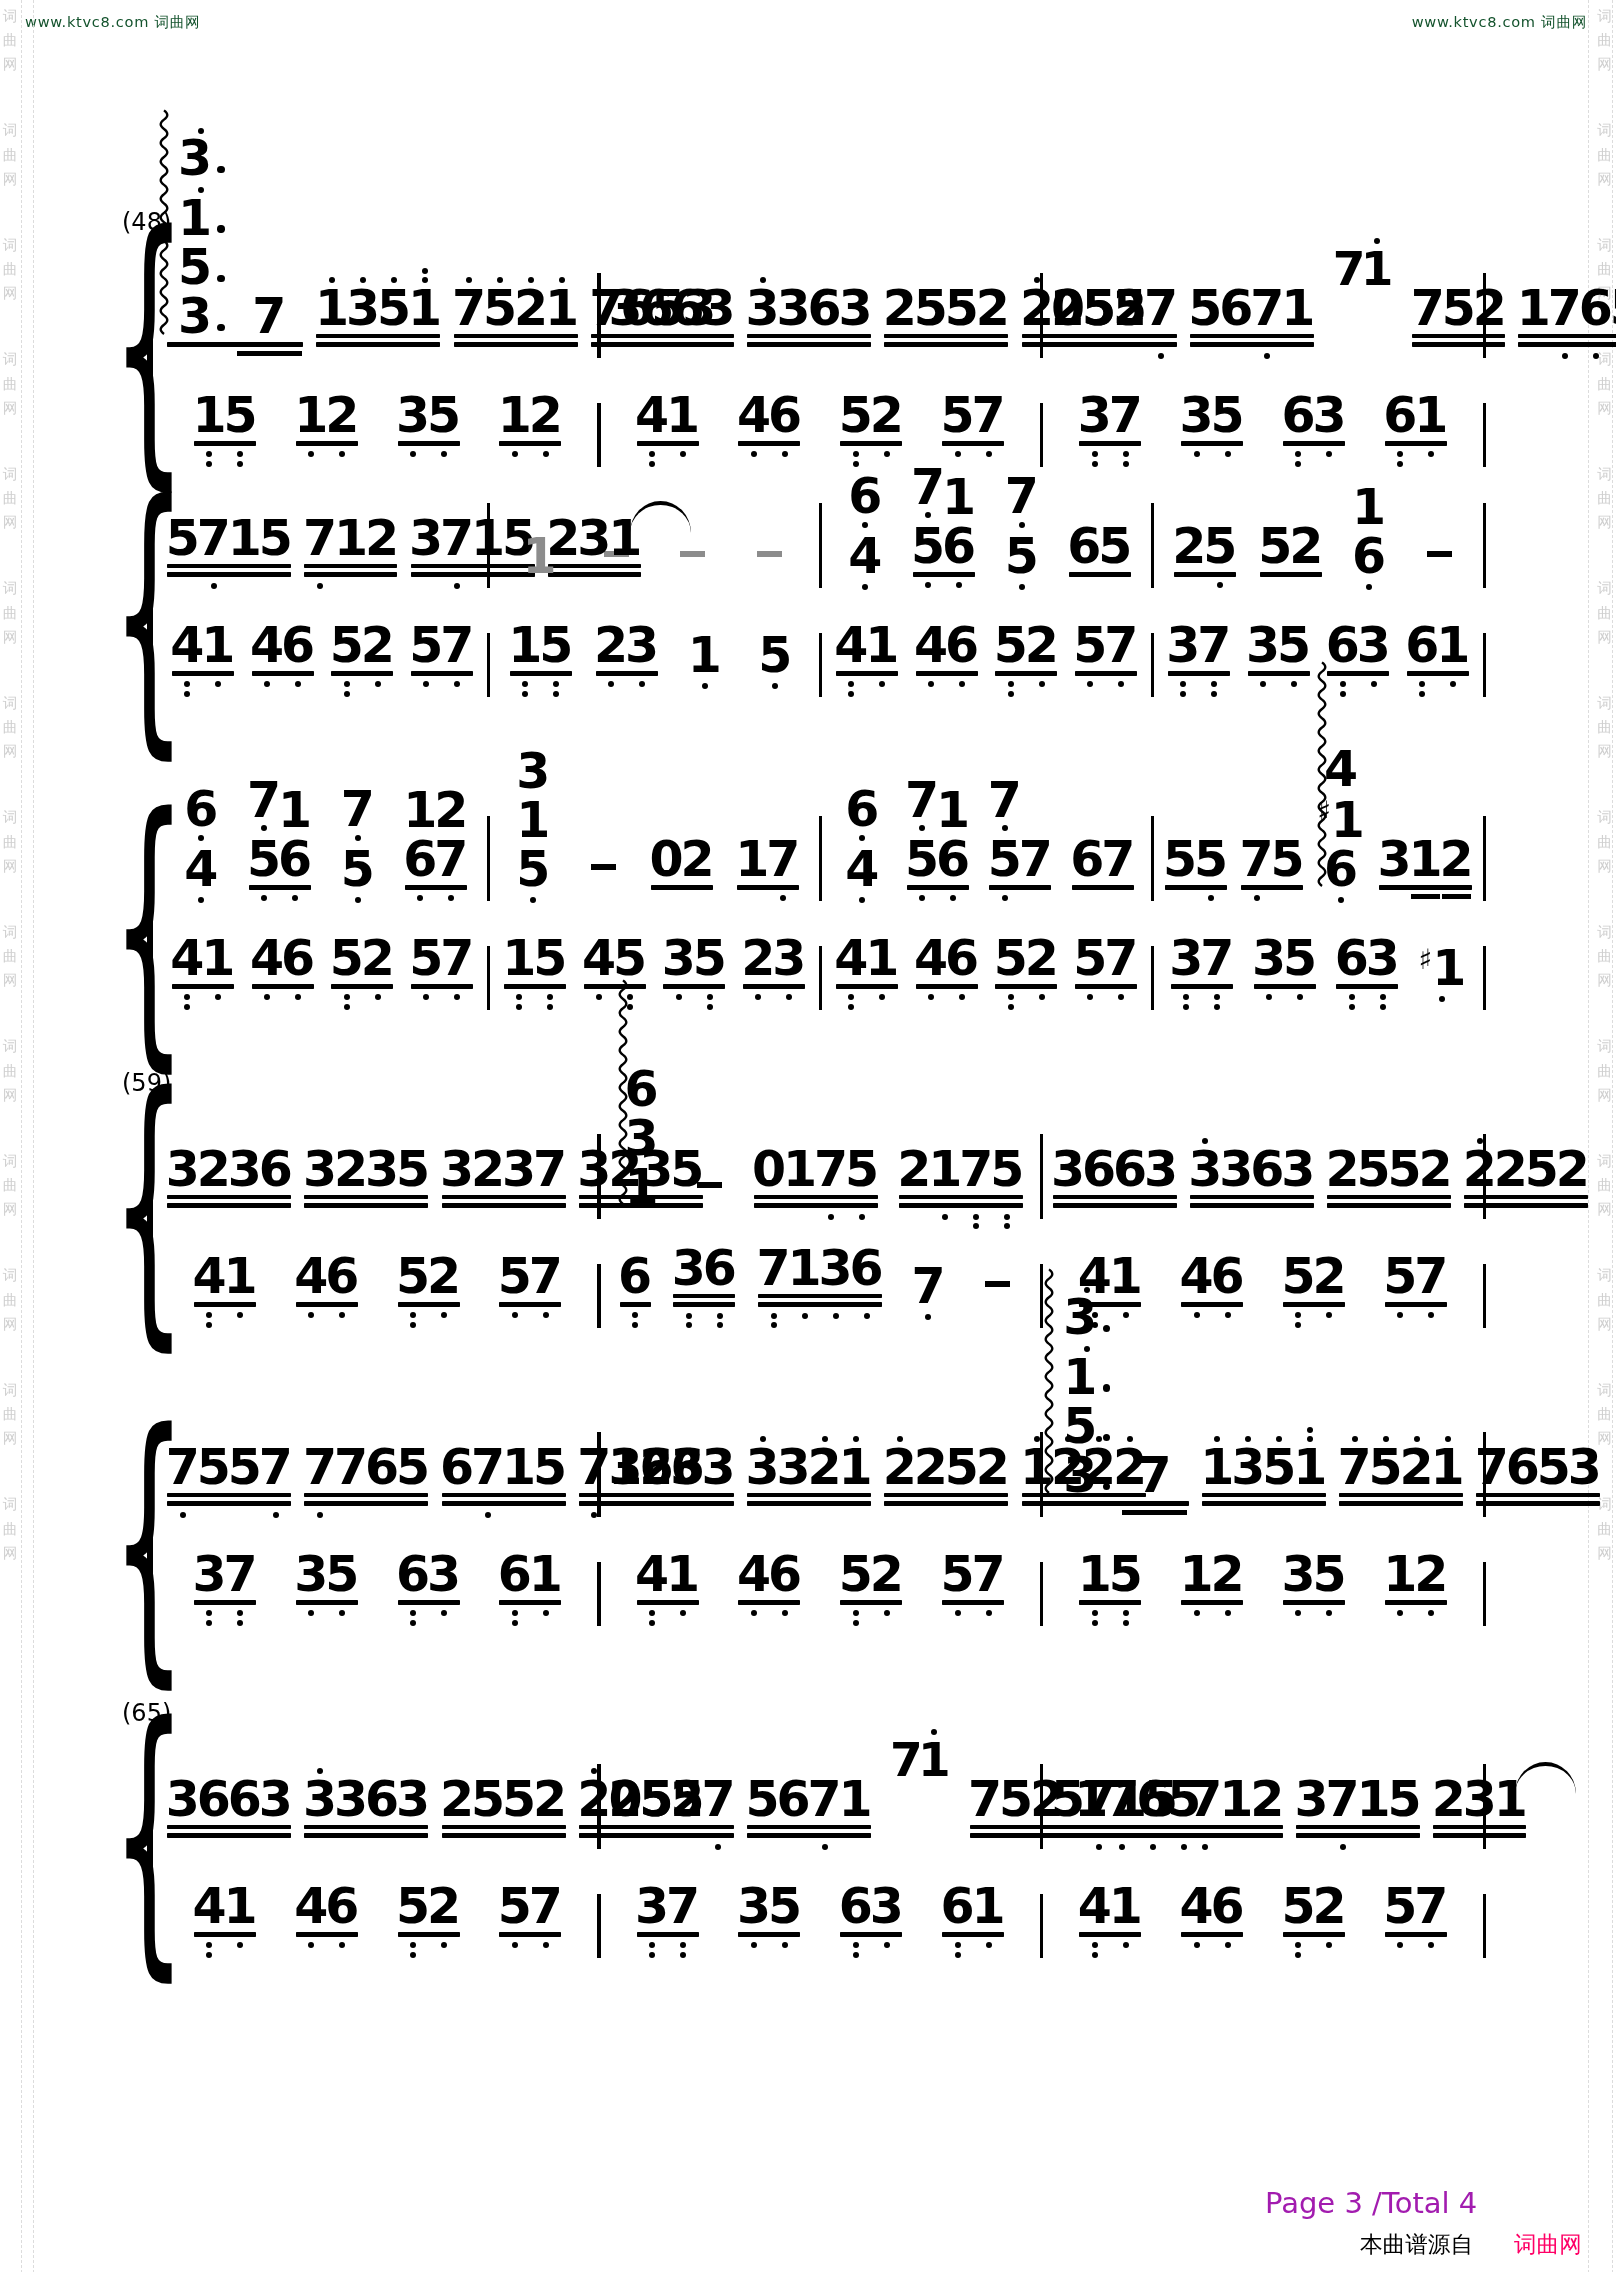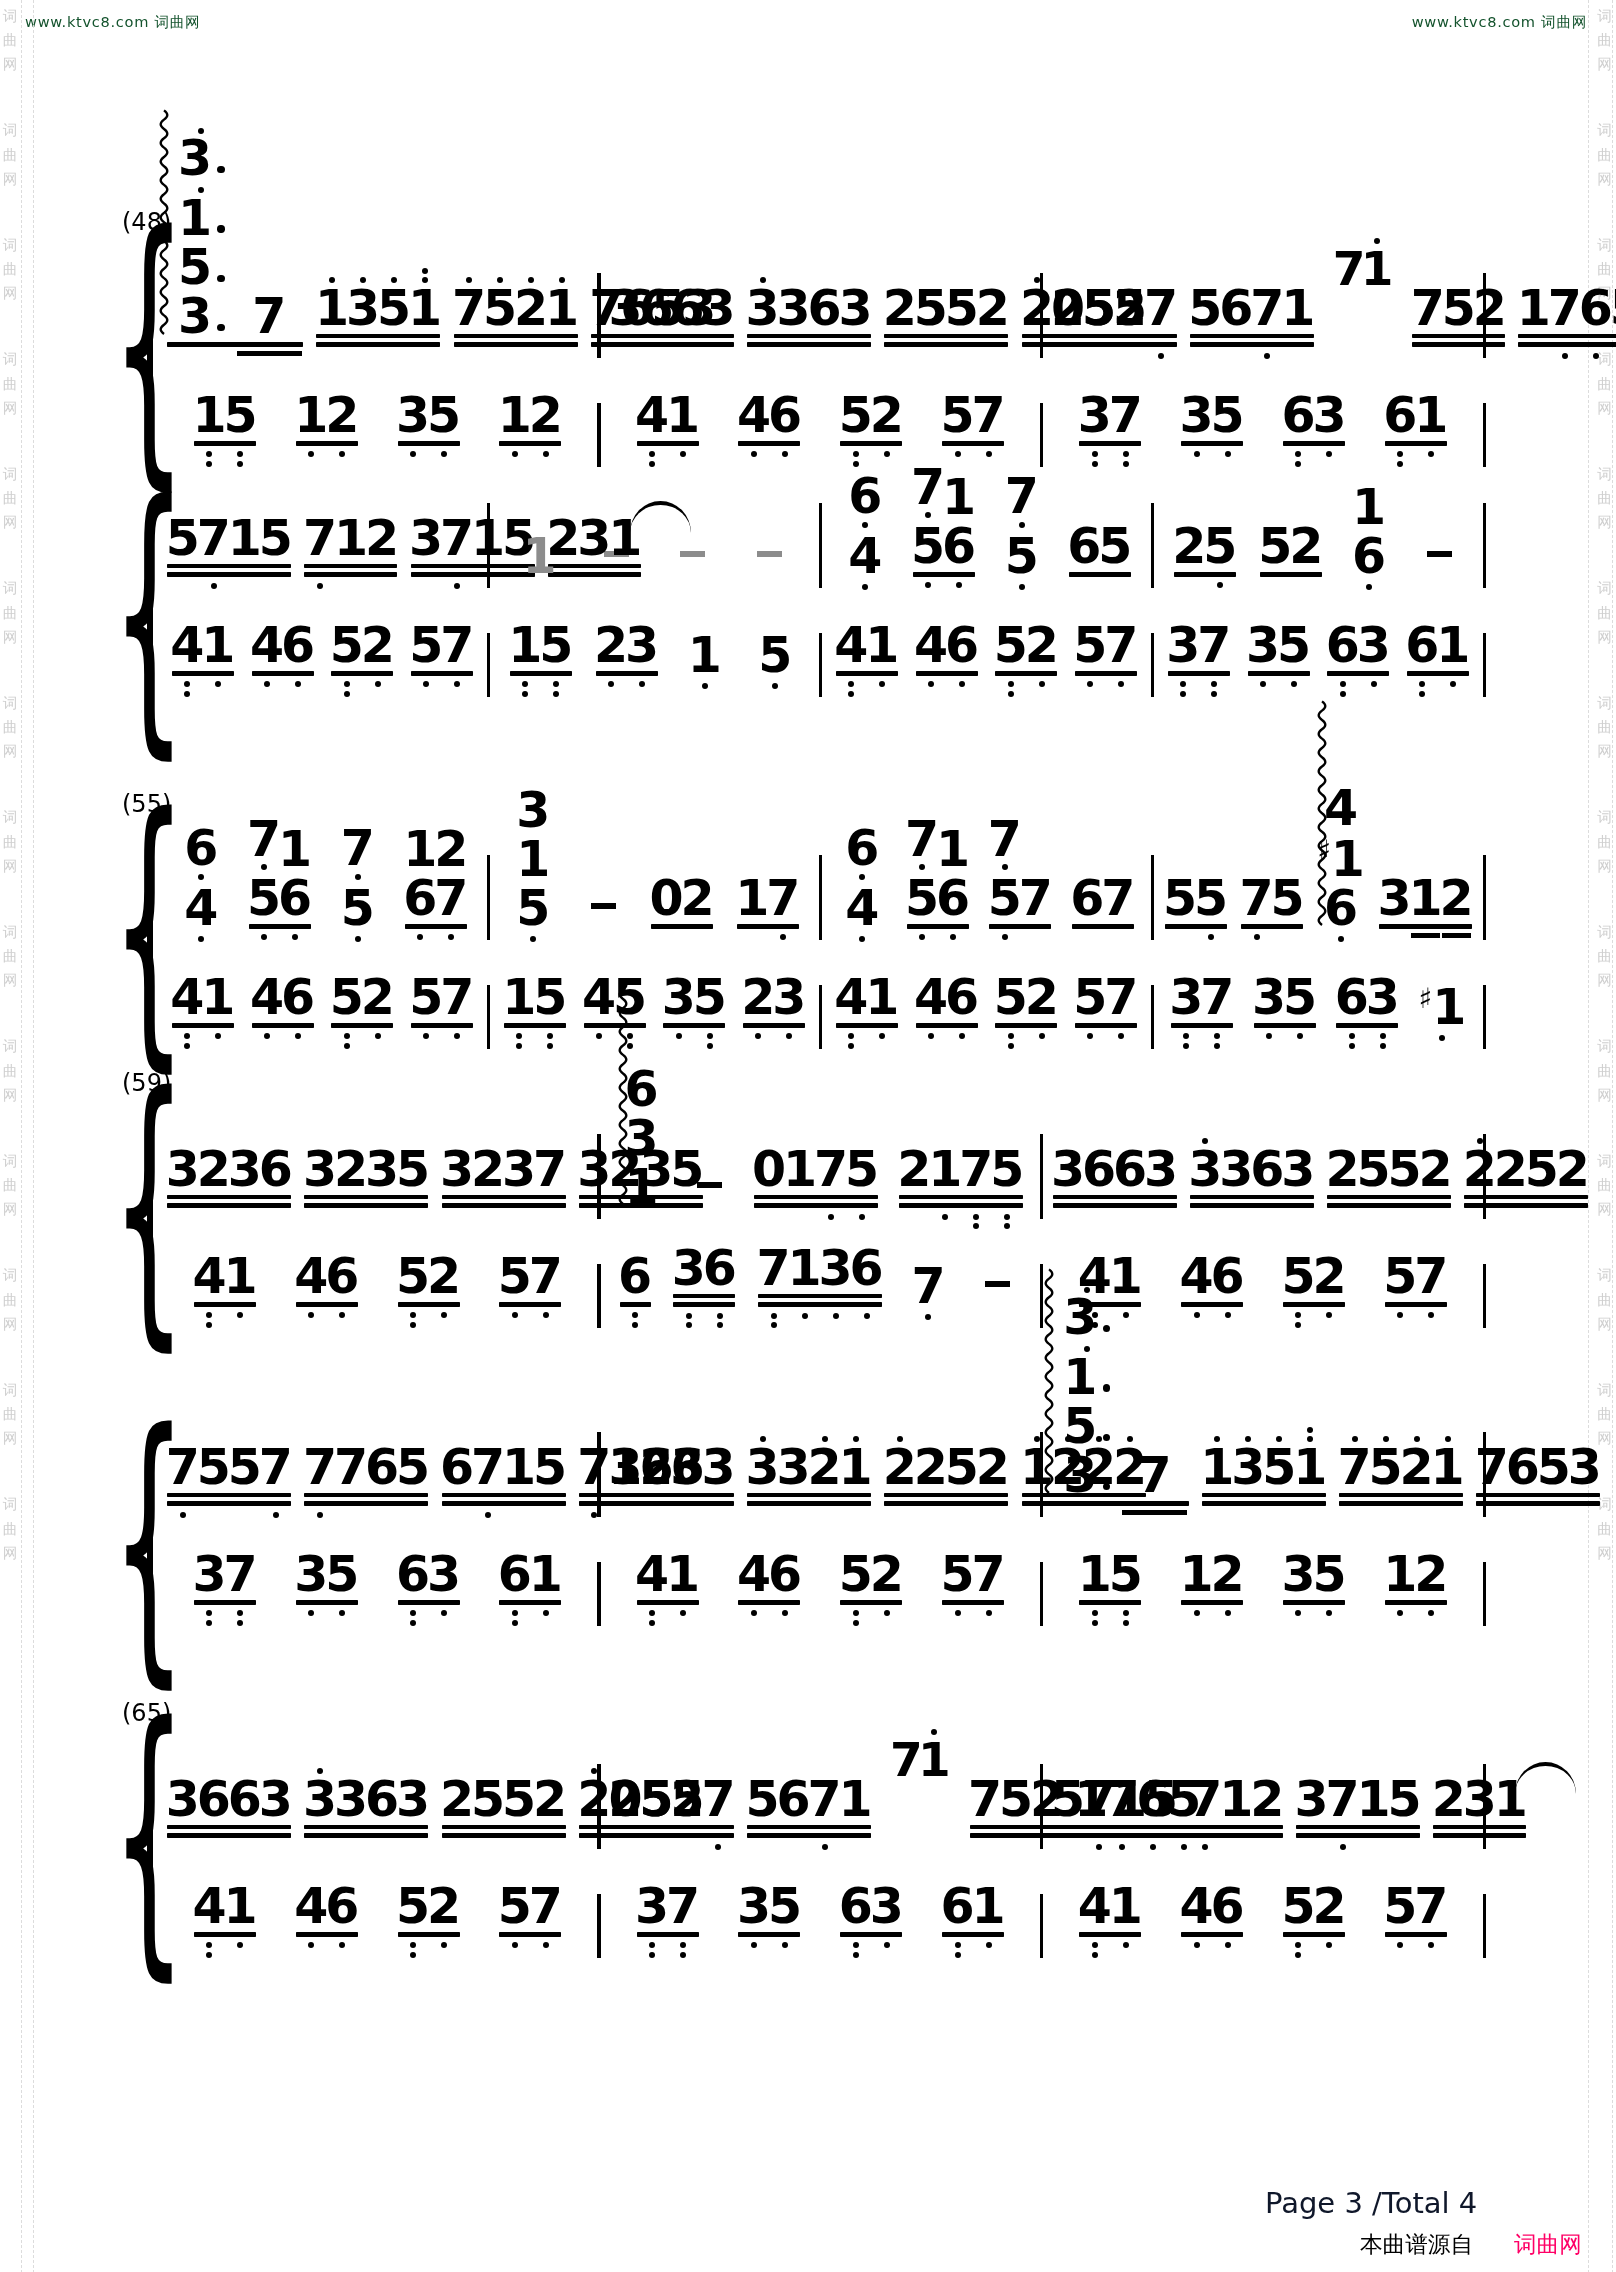--- a/index.html
+++ b/index.html
@@ -49,21 +49,21 @@
   .bm{height:4.7px;background:#000;margin-top:4.7px;border-radius:0.7px;}
   .bm + .bm{margin-top:4px;}
   .bb{position:absolute;left:1.3px;right:1.3px;top:calc(100% + 13.3px);height:4.7px;background:#000;}
   .dash{width:25px;height:6px;background:#000;margin:0 17.3px 20px;flex:none;}
   .gy{color:var(--muted);}
   .dash.gyb{background:var(--muted);}
   .tie{width:61px;height:31px;border-top:4.7px solid #000;border-top-left-radius:55% 100%;
        border-top-right-radius:55% 100%;margin:0 -25px 41px -17.3px;flex:none;z-index:2;}
   .arpg{position:absolute;right:calc(100% - 2.7px);bottom:-4px;}
   
-  .footer-page{position:absolute;left:1265px;top:2186px;font-size:29px;color:#0f172a;}
+  .footer-page{position:absolute;left:1265px;top:2186px;font-size:29px;color:#a21caf;}
   .footer-src{position:absolute;left:1360px;top:2229px;font-size:22.6px;font-weight:400;display:flex;}
   .footer-brand{color:var(--brand);margin-left:41px;}
 </style>
 </head>
 <body>
 
 <div class="page">
   <div class="wm-top wm-tl">www.ktvc8.com 词曲网</div>
   <div class="wm-top wm-tr">www.ktvc8.com 词曲网</div>
 
@@ -1472,21 +1472,20 @@
                   </div>
                 </div>
               </div>
               <div class="bm"></div>
             </div>
           </div>
           <div class="bar"></div>
         </div>
       </div>
       <div class="sys" style="top: 790px;">
-        <div class="mnum">(55)</div>
         <div class="brace">{</div>
         <div class="sline"></div>
         <div class="staffrow melody">
           <div class="meas">
             <div class="grp b0">
               <div class="nr">
                 <div class="nt">
                   <div class="tn">
                     <div class="mr">
                       <div class="dg">6</div>

